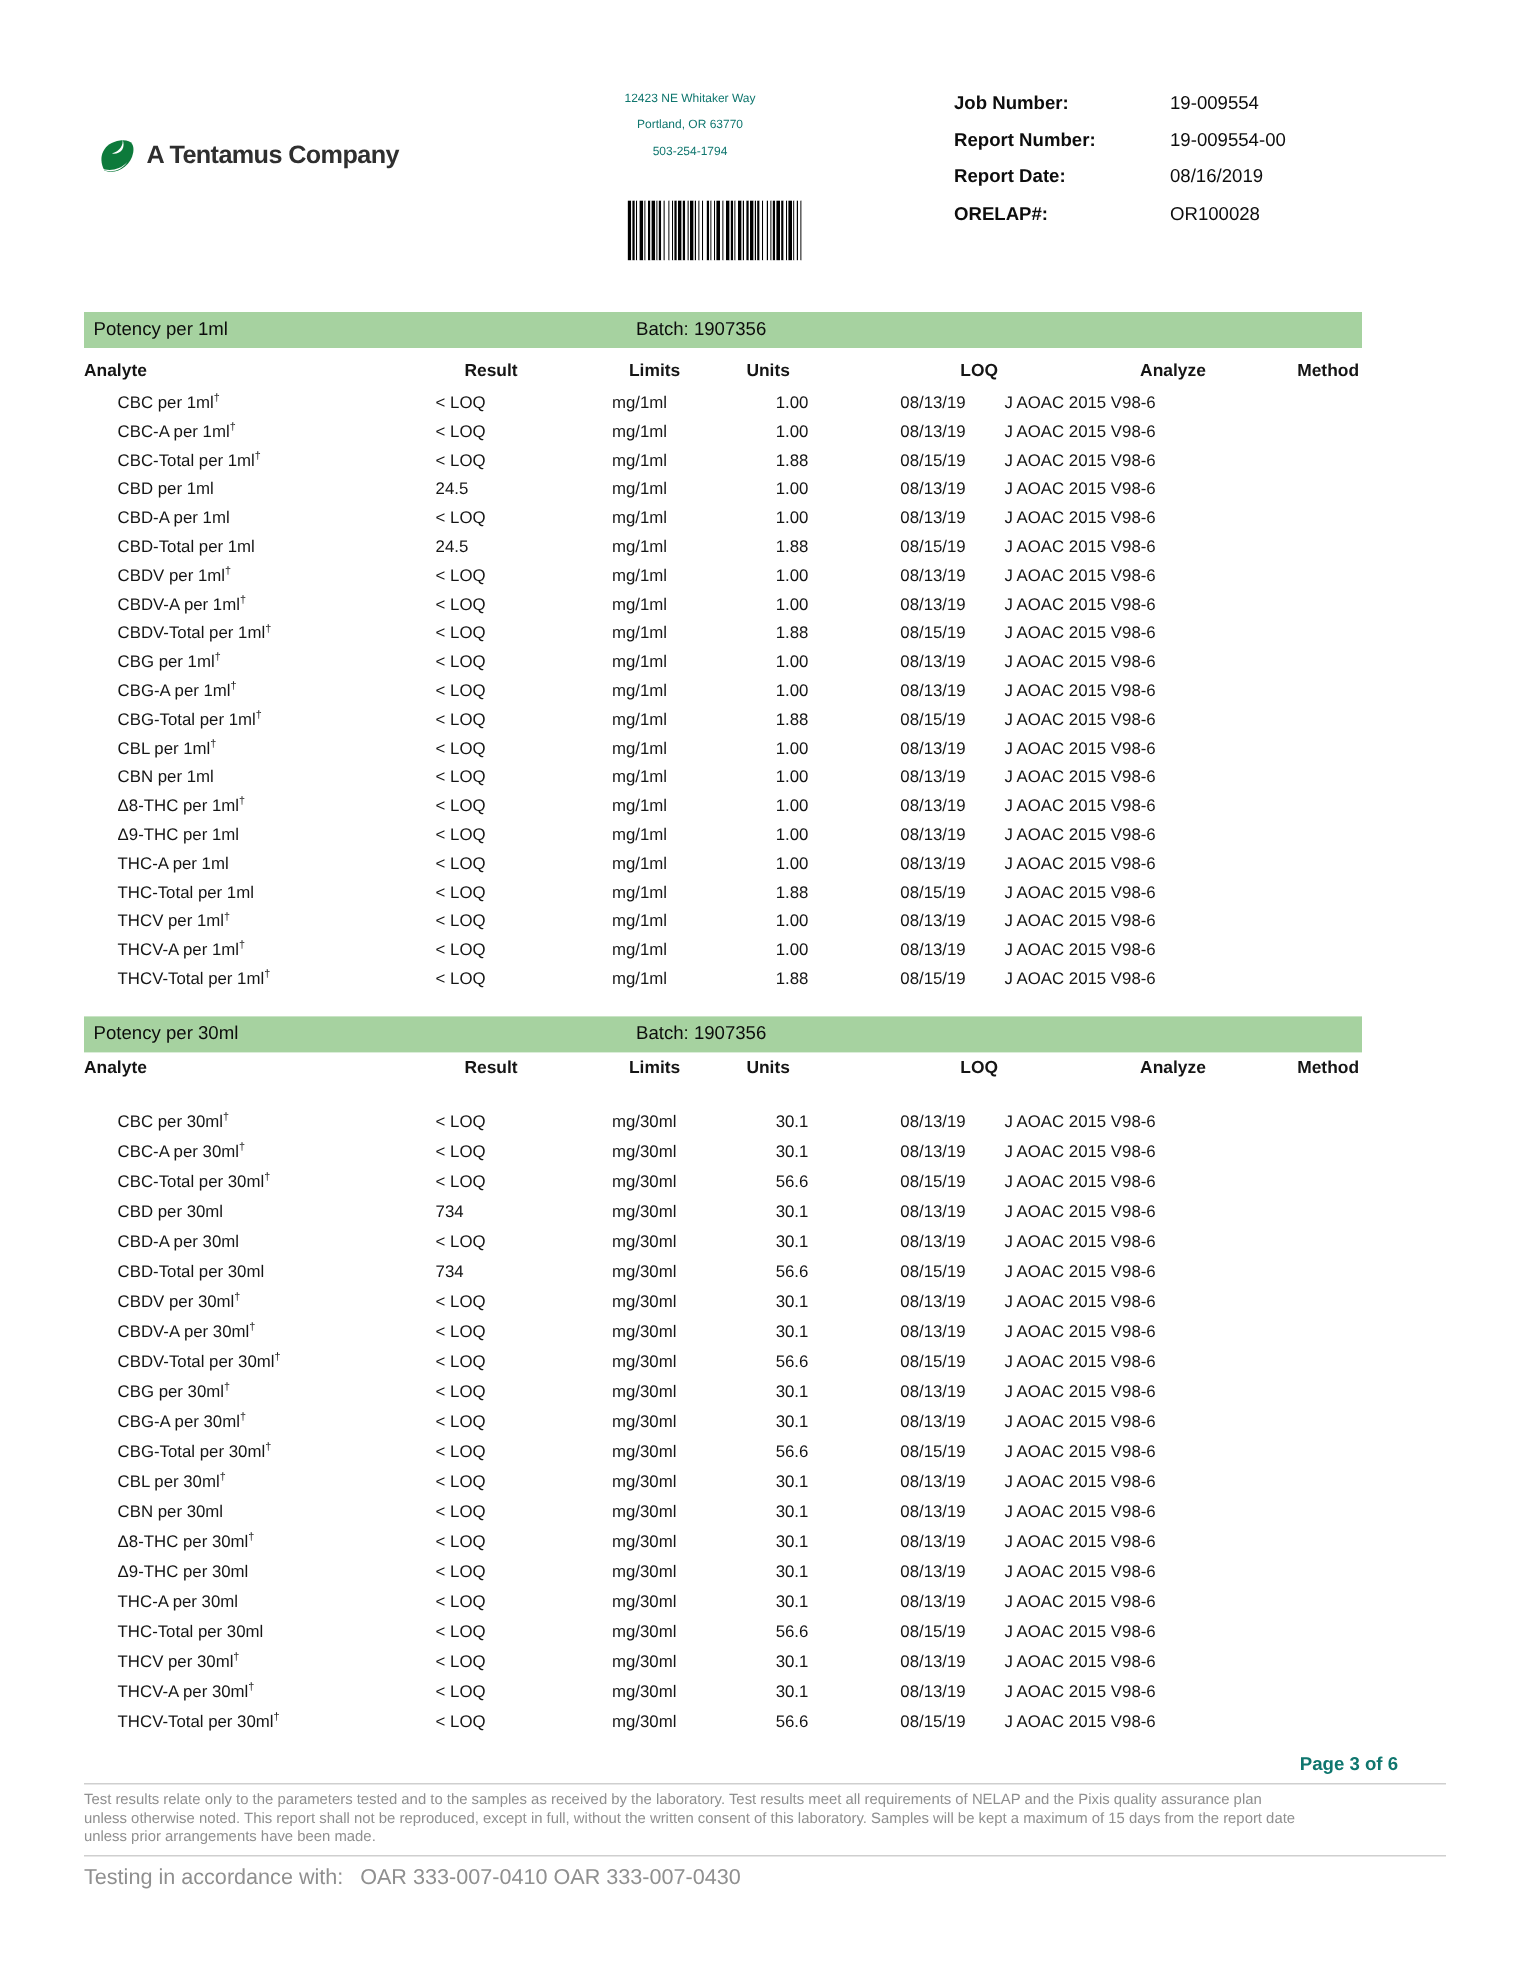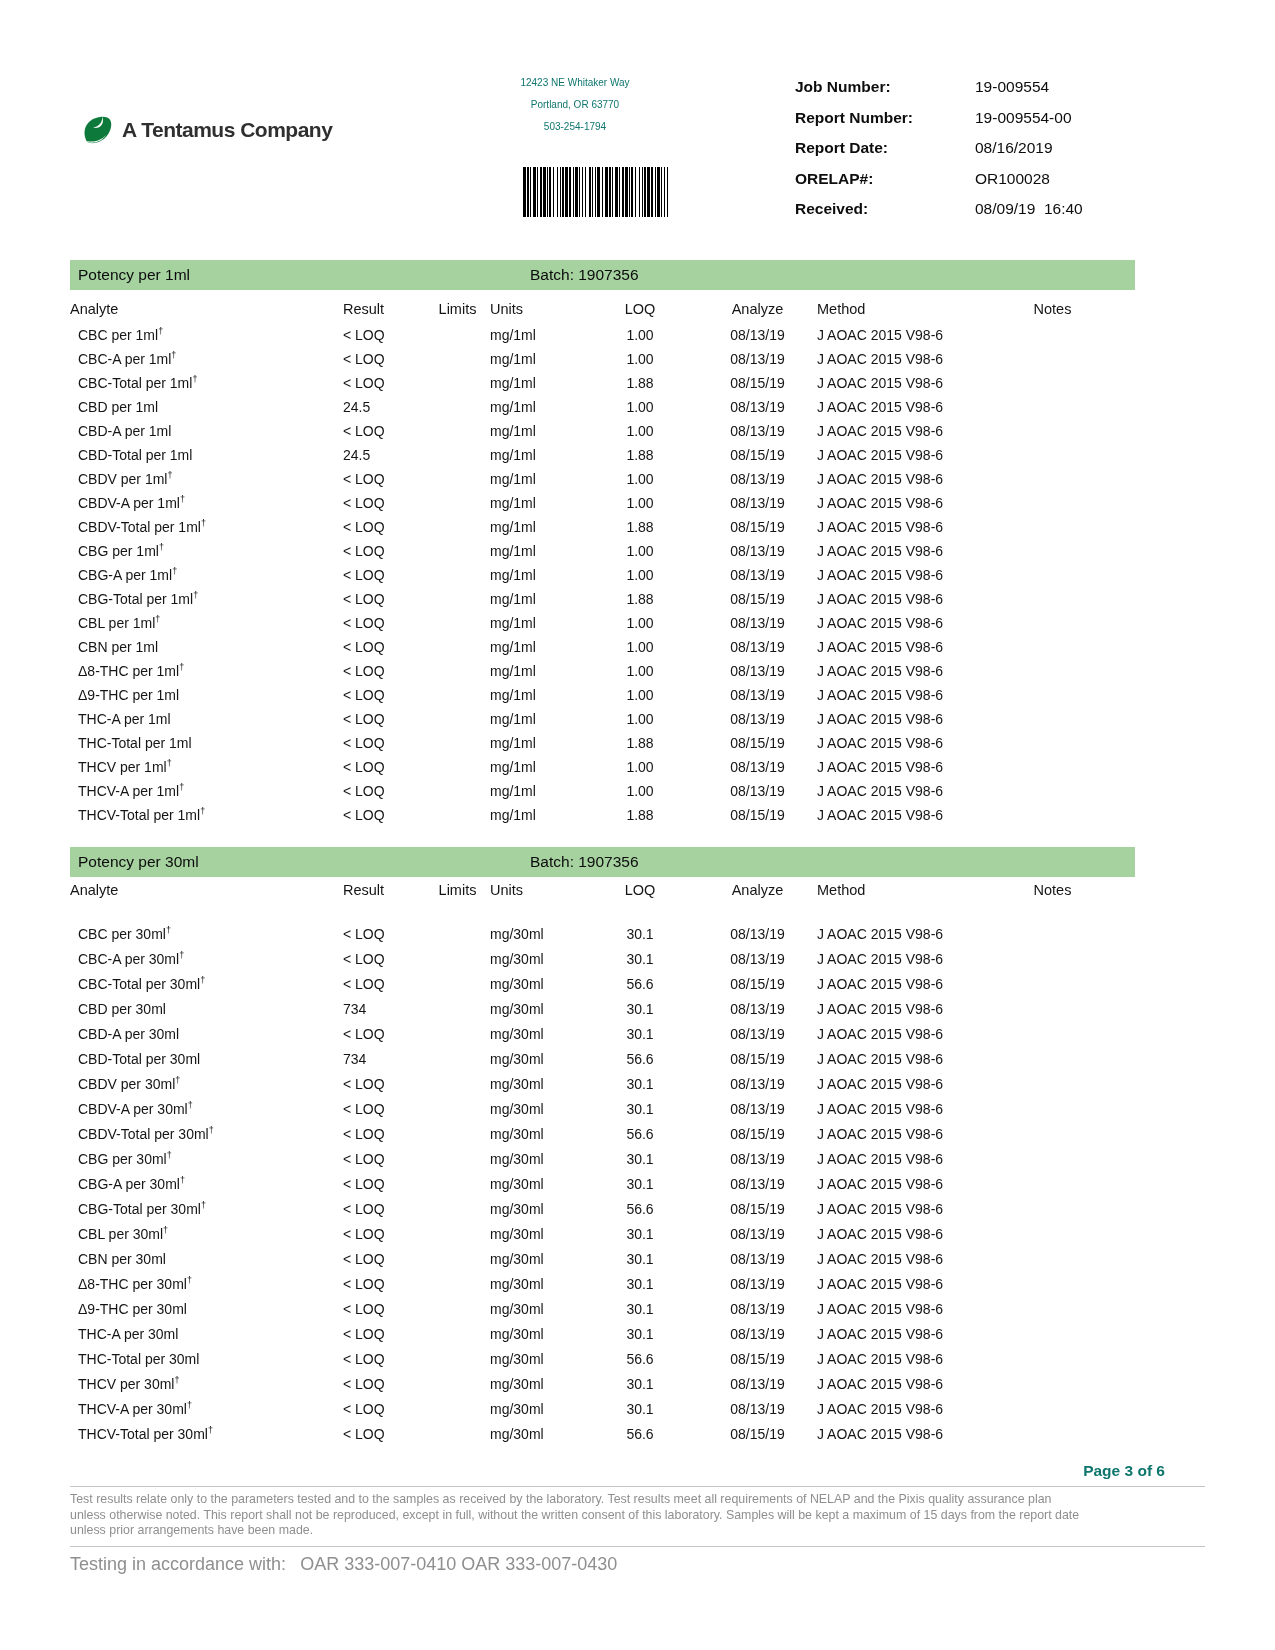--- a/index.html
+++ b/index.html
@@ -24,25 +24,25 @@
   .info .kv .k{width:180px;font-weight:bold;font-size:15.5px;color:#0d0d0d;}
   .info .kv .v{font-size:15.5px;color:#0d0d0d;white-space:pre;text-align:center;}
   
   .section{position:absolute;left:70px;width:1065px;}
   #sec0{top:260px;}
   #sec1{top:847px;}
   .gbar{height:30px;background:var(--section_green);position:relative;display:flex;align-items:center;}
   .gtitle{font-size:15.5px;color:#0c0c0c;padding-left:8px;}
   .gbatch{position:absolute;left:460px;font-size:15.5px;color:#0c0c0c;}
   .thead,.trow{display:grid;grid-template-columns:265px 90px 65px 90px 120px 115px 195px 125px;}
-  .thead{margin-top:10px;font-weight:normal;font-size:14.5px;height:17px;align-items:center;}
+  .thead{margin-top:10px;font-weight:bold;font-size:14.5px;height:17px;align-items:center;gap:44px;}
   #sec1 .thead{margin-top:4px;}
   .tbody{margin-top:6px;}
   #sec1 .tbody{margin-top:23px;}
-  .trow{height:24px;align-items:center;font-size:14px;}
+  .trow{height:24px;align-items:center;font-size:14px;margin-left:20px;}
   #sec1 .trow{height:25px;}
   .tcell{white-space:nowrap;overflow:visible;}
   .c-analyte{text-align:left;padding-left:8px;}
   .thead .c-analyte{padding-left:0;}
   .c-result{text-align:left;padding-left:8px;}
   .c-limits{text-align:center;}
   .c-units{text-align:left;}
   .c-loq{text-align:center;}
   .c-analyze{text-align:center;}
   .c-method{text-align:left;padding-left:2px;}
@@ -180,24 +180,20 @@
         <span class="v">19-009554-00</span>
       </div>
       <div class="kv">
         <span class="k">Report Date:</span>
         <span class="v">08/16/2019</span>
       </div>
       <div class="kv">
         <span class="k">ORELAP#:</span>
         <span class="v">OR100028</span>
       </div>
-      <div class="kv">
-        <span class="k">Received:</span>
-        <span class="v">08/09/19  16:40</span>
-      </div>
     </div>
 
   <div class="section" id="sec0">
     <div class="gbar">
       <span class="gtitle">Potency per 1ml</span>
       <span class="gbatch">Batch: 1907356</span>
     </div>
     <div class="thead">
         <div class="tcell c-analyte">Analyte</div>
         <div class="tcell c-result">Result</div>

